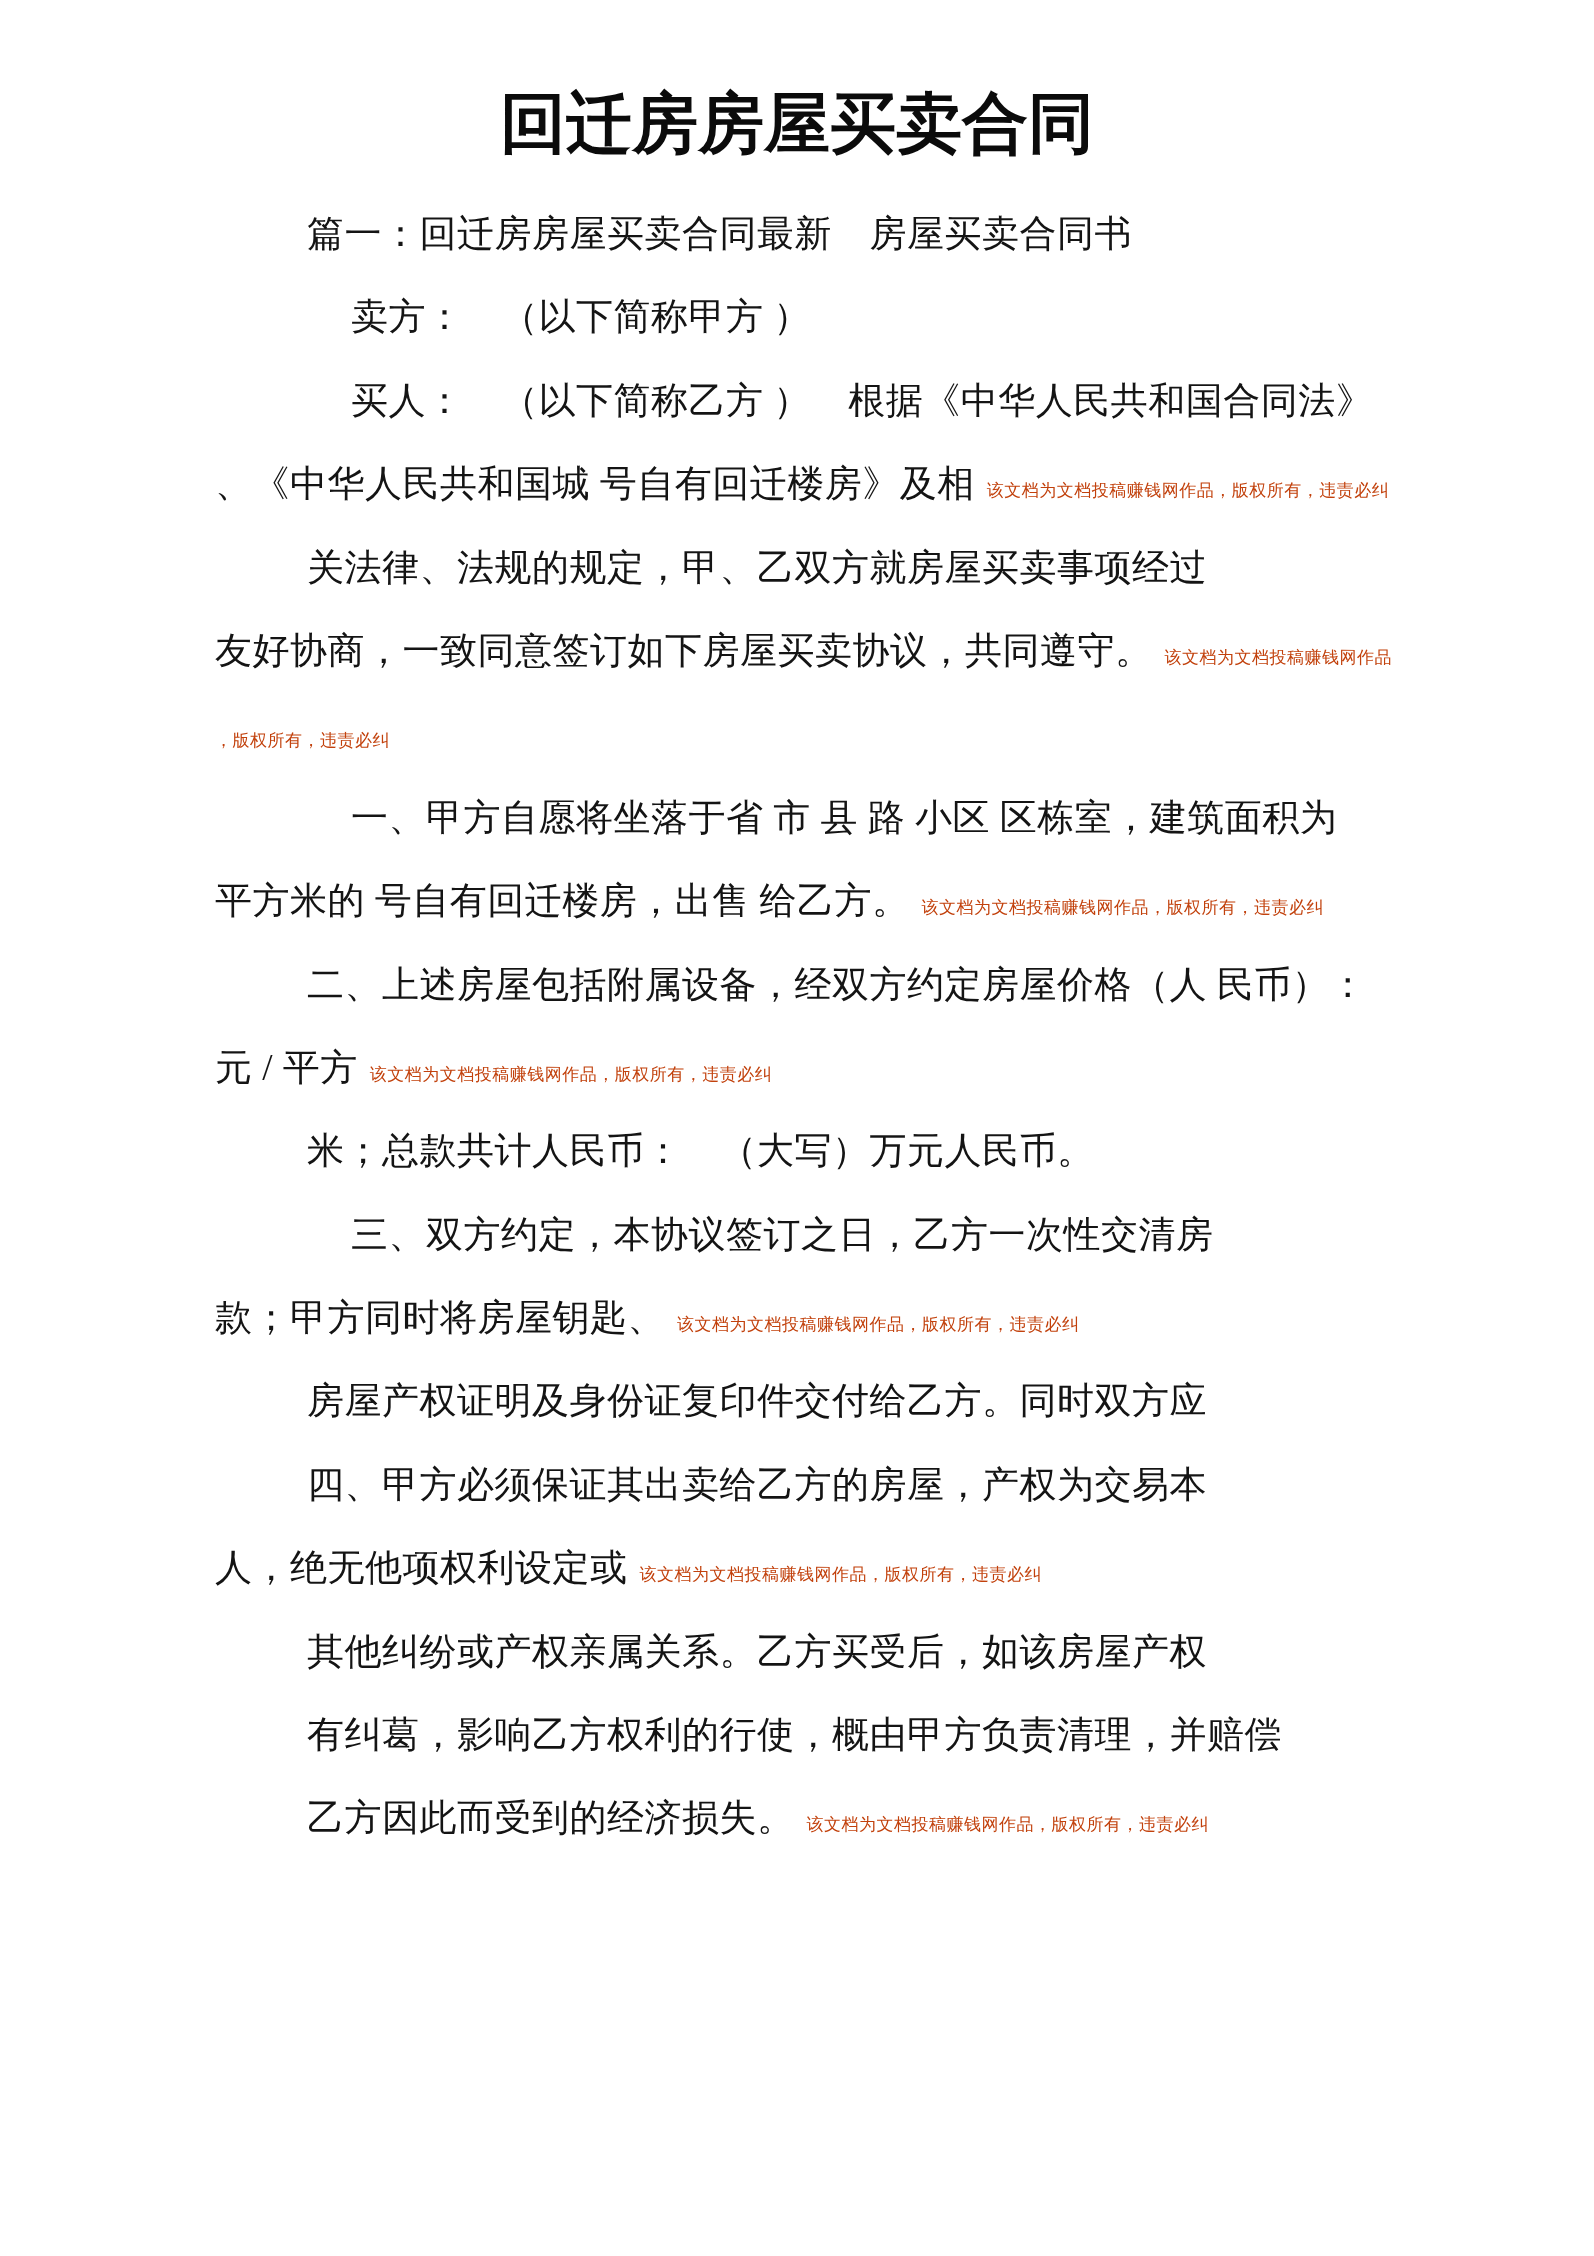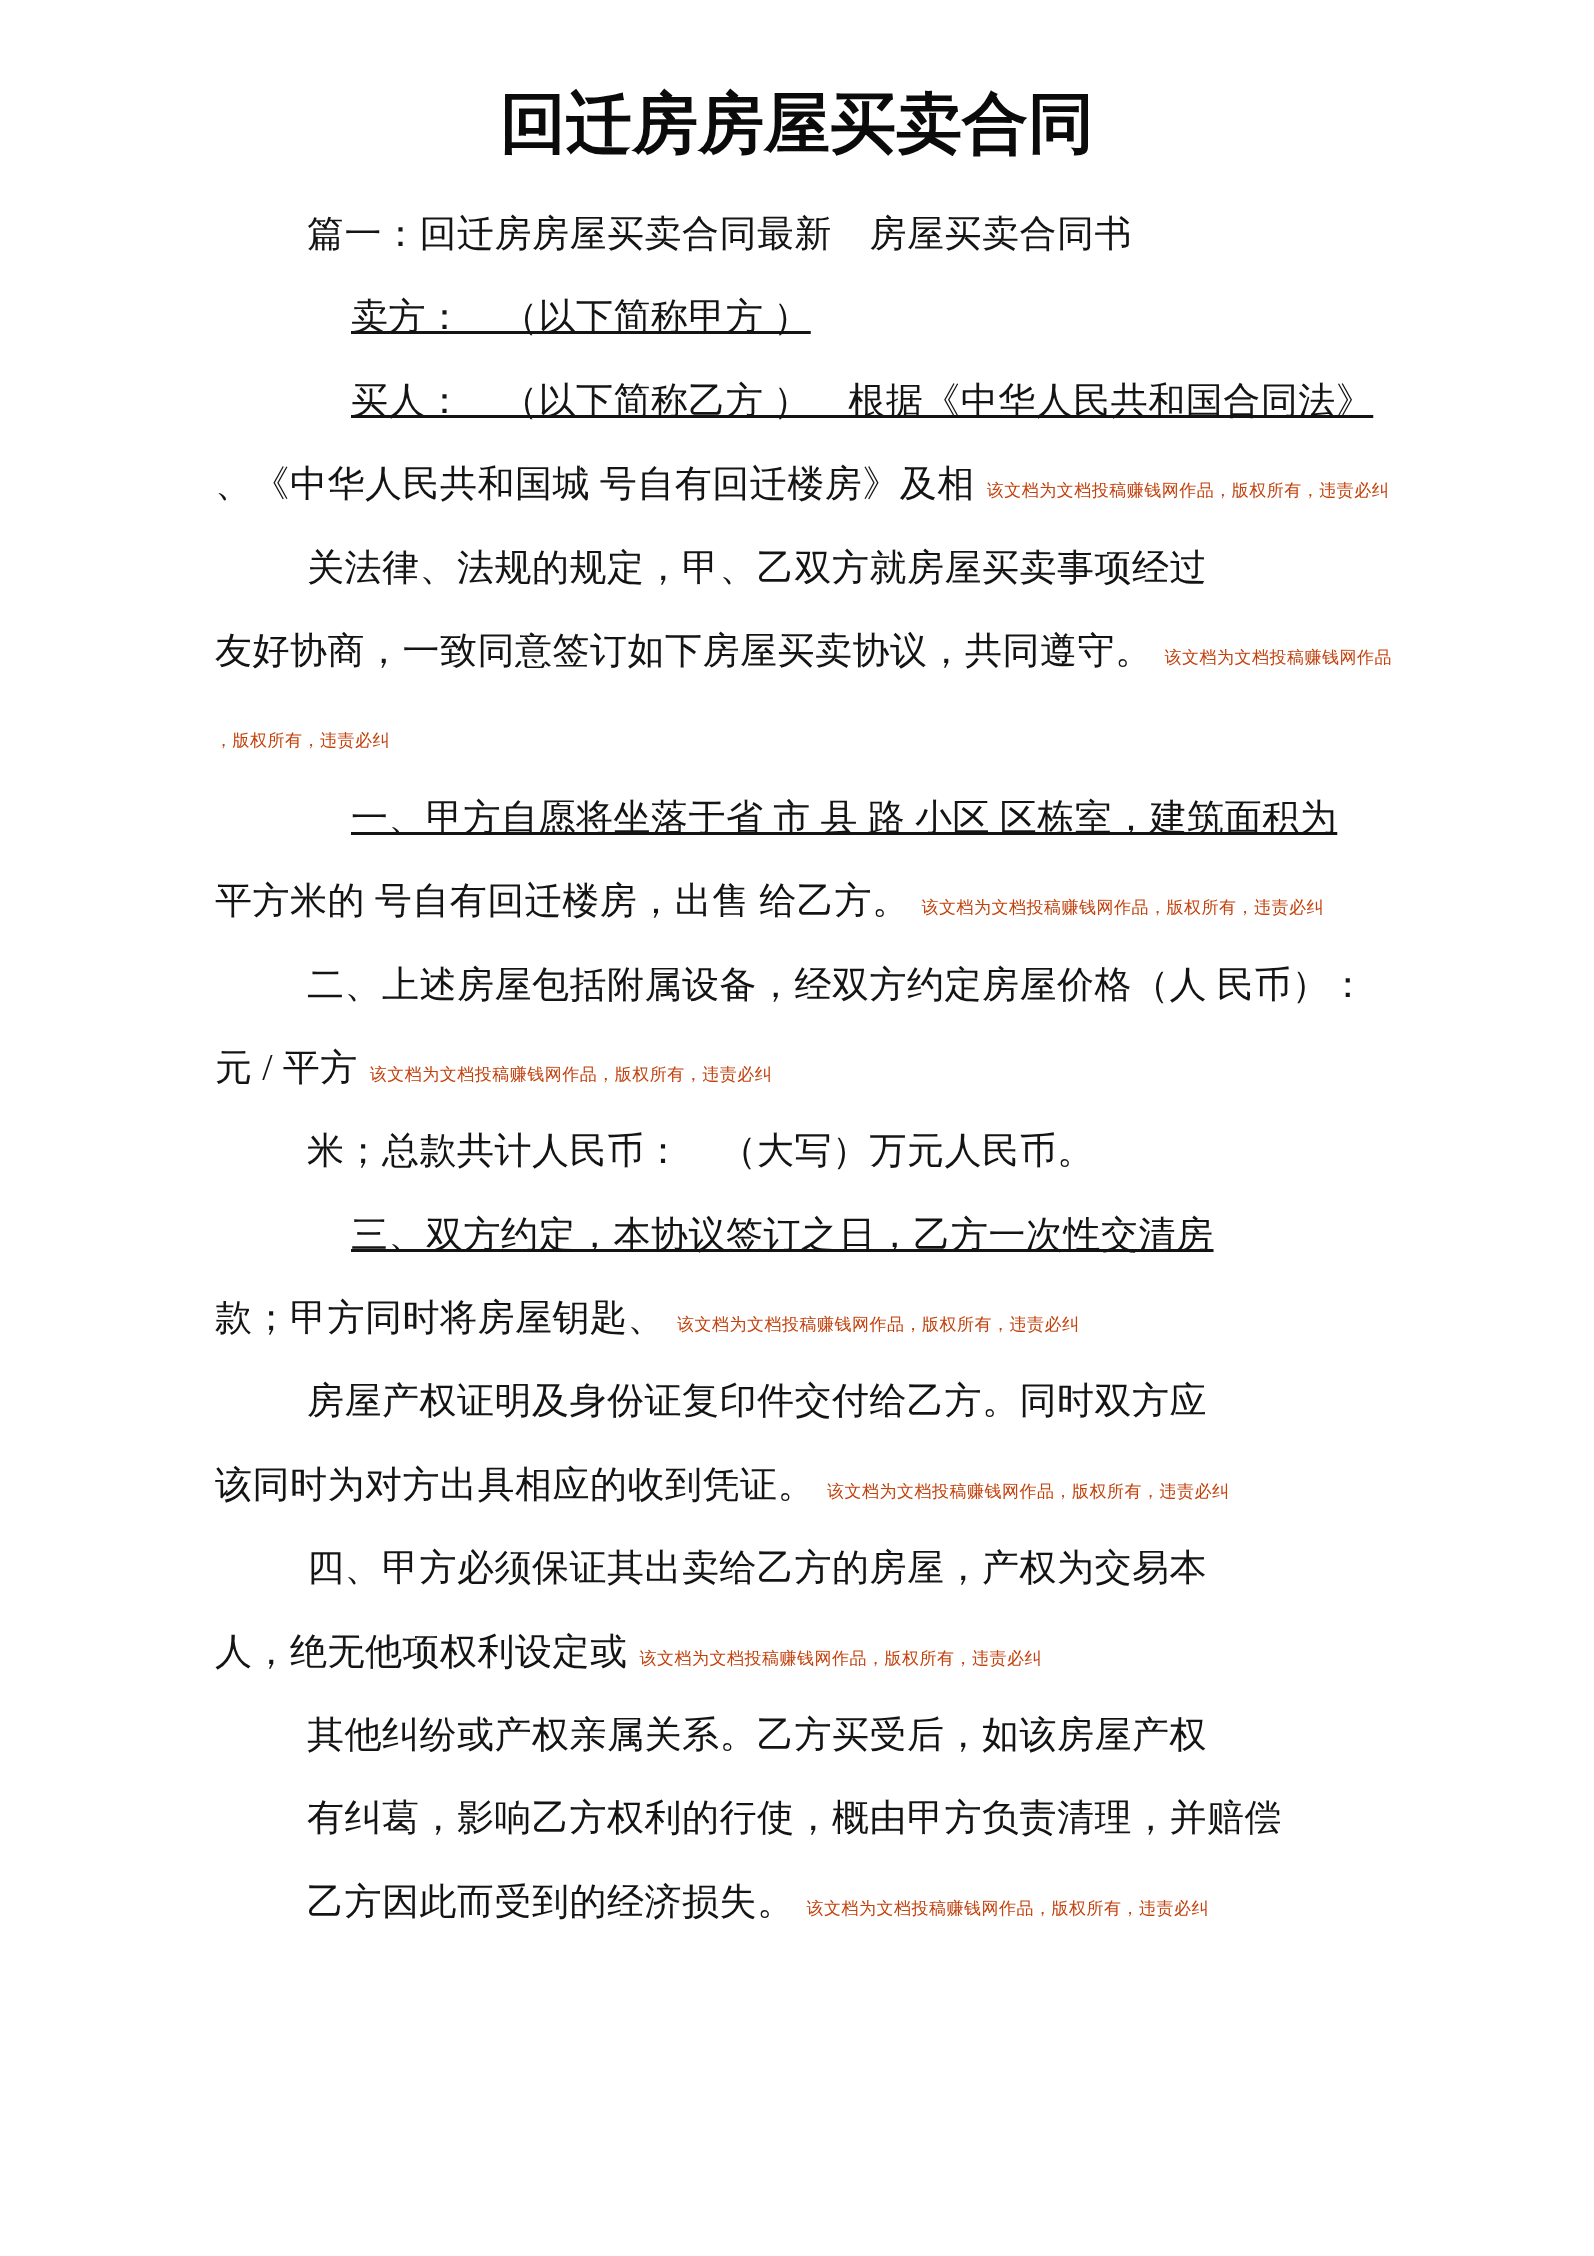--- a/index.html
+++ b/index.html
@@ -33,21 +33,21 @@
     margin-top: 21px;
   }
   .line {
     height: 83.4px;
     line-height: 83.4px;
     font-size: 37px;
     white-space: nowrap;
     letter-spacing: 0.5px;
   }
   .ind-sm { padding-left: 92px; }
-  .ind-lg { padding-left: 136px; text-decoration: underline; }
+  .ind-lg { padding-left: 136px; }
   .wm {
     font-size: 17px;
     color: #c2410c;
     letter-spacing: 0.5px;
     margin-left: 12px;
     font-family: "Liberation Sans", "DejaVu Sans", sans-serif;
   }
 </style>
 </head>
 <body>
@@ -81,21 +81,20 @@
     <div class="line"><span>元 / 平方</span><span class="wm">该文档为文档投稿赚钱网作品，版权所有，违责必纠</span></div>
 
     <div class="line ind-sm"><span>米；总款共计人民币：　（大写）万元人民币。</span><span class="wm"></span></div>
 
     <div class="line ind-lg"><span>三、双方约定，本协议签订之日，乙方一次性交清房</span><span class="wm"></span></div>
 
     <div class="line"><span>款；甲方同时将房屋钥匙、</span><span class="wm">该文档为文档投稿赚钱网作品，版权所有，违责必纠</span></div>
 
     <div class="line ind-sm"><span>房屋产权证明及身份证复印件交付给乙方。同时双方应</span><span class="wm"></span></div>
 
-    <div class="line"><span>该同时为对方出具相应的收到凭证。</span><span class="wm">该文档为文档投稿赚钱网作品，版权所有，违责必纠</span></div>
 
     <div class="line ind-sm"><span>四、甲方必须保证其出卖给乙方的房屋，产权为交易本</span><span class="wm"></span></div>
 
     <div class="line"><span>人，绝无他项权利设定或</span><span class="wm">该文档为文档投稿赚钱网作品，版权所有，违责必纠</span></div>
 
     <div class="line ind-sm"><span>其他纠纷或产权亲属关系。乙方买受后，如该房屋产权</span><span class="wm"></span></div>
 
     <div class="line ind-sm"><span>有纠葛，影响乙方权利的行使，概由甲方负责清理，并赔偿</span><span class="wm"></span></div>
 
     <div class="line ind-sm"><span>乙方因此而受到的经济损失。</span><span class="wm">该文档为文档投稿赚钱网作品，版权所有，违责必纠</span></div>

